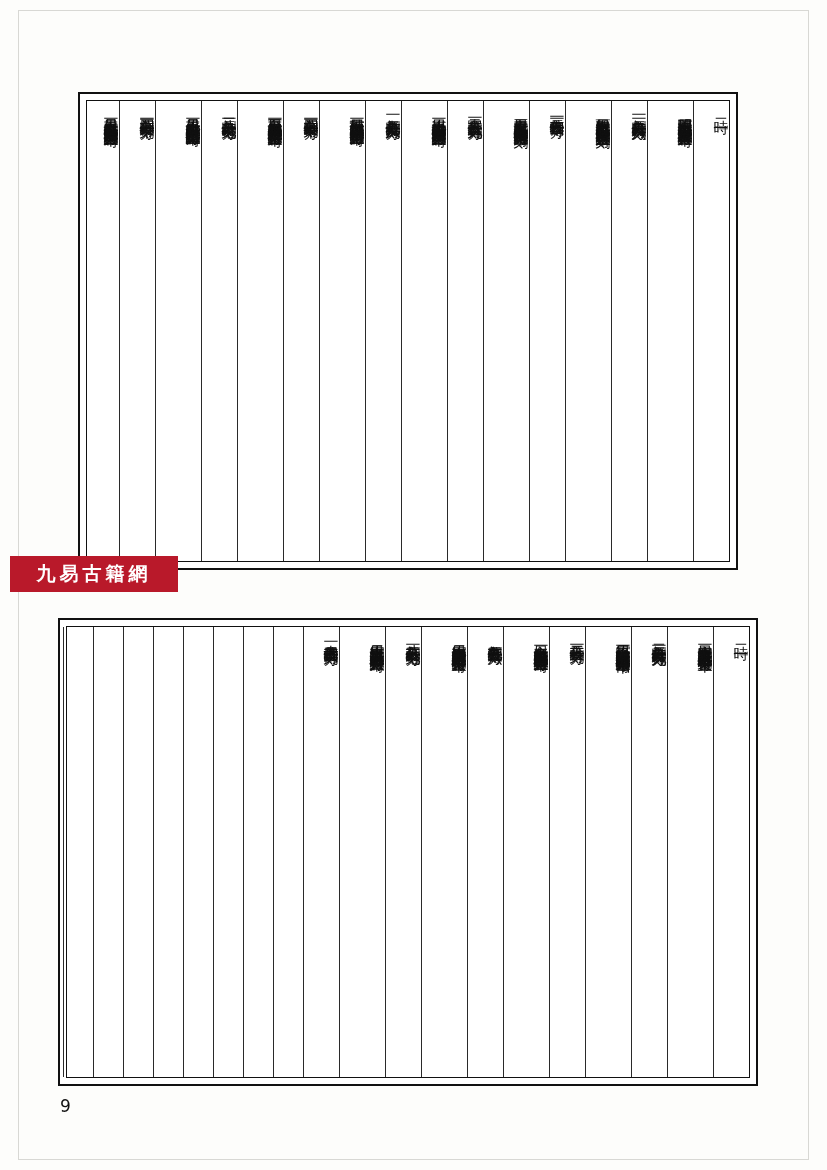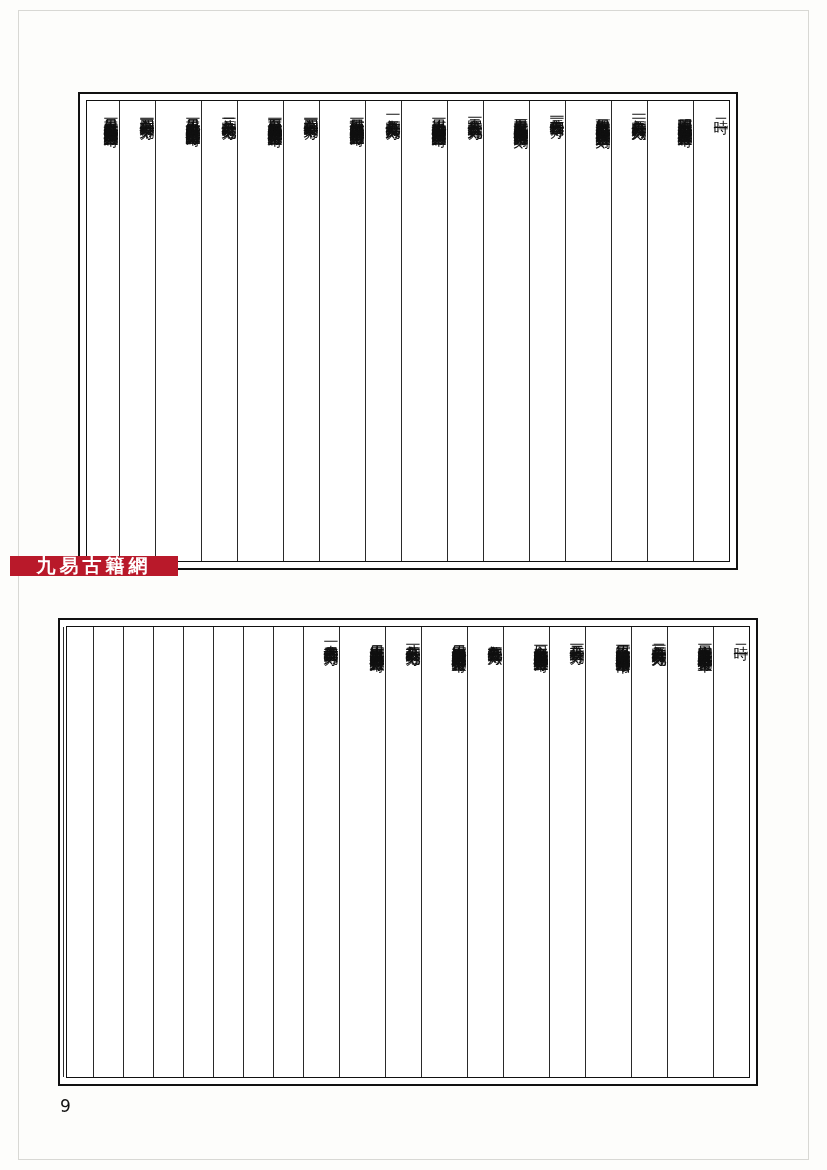--- a/index.html
+++ b/index.html
@@ -91,21 +91,21 @@
     margin-top: 2px;
     max-height: 100%;
   }
 
   
   .watermark {
     position: absolute;
     left: 10px;
     top: 556px;
     width: 168px;
-    height: 20px;
+    height: 36px;
     background: #b9192a;
     color: #ffffff;
     font-family: "DejaVu Serif", serif;
     font-size: 19px;
     letter-spacing: 4px;
     display: flex;
     align-items: center;
     justify-content: center;
     font-weight: 700;
   }

